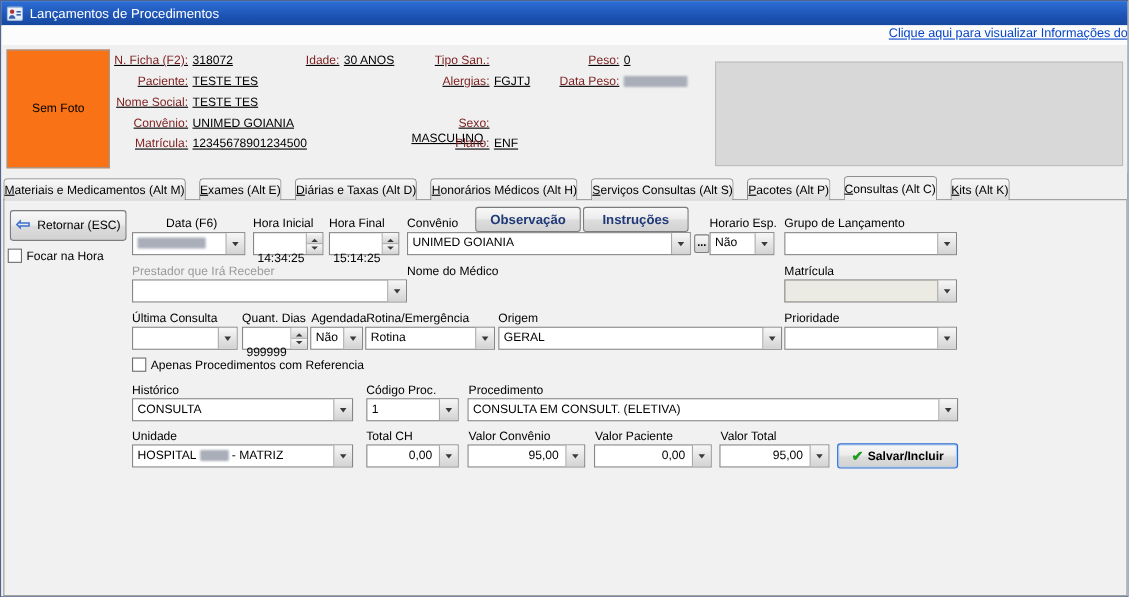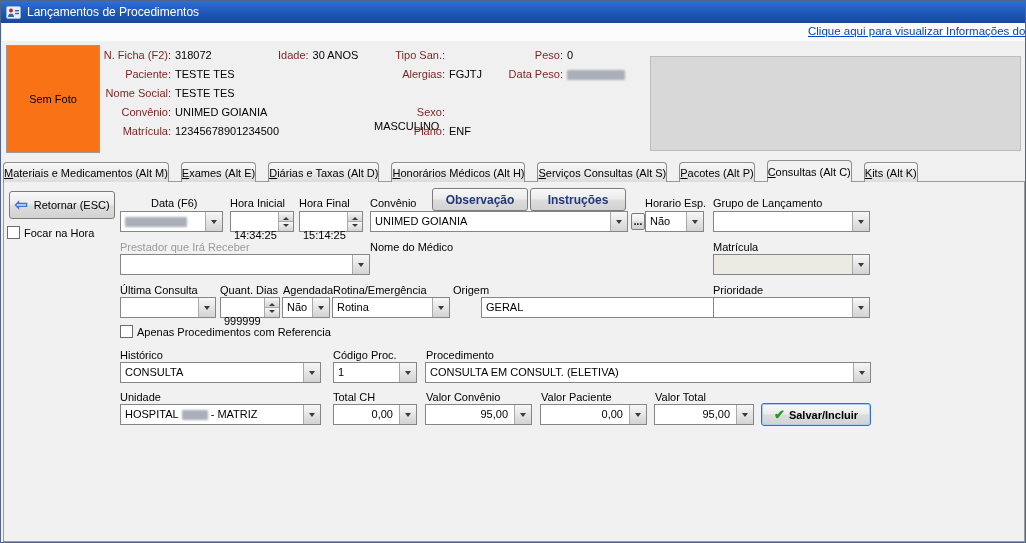--- a/index.html
+++ b/index.html
@@ -12,21 +12,21 @@
     display:flex;align-items:center;gap:6px;padding:0 5px;}
   .title-text{color:#fff;font-size:12px;}
   
   .linkrow{position:absolute;left:1px;top:22px;width:1023px;height:18px;background:#fcfcfc;overflow:hidden;}
   .info-link{position:absolute;left:806px;top:2px;font-size:11.5px;color:#0645c8;
     text-decoration:underline;white-space:nowrap;cursor:pointer;}
   
   .patient{position:absolute;left:1px;top:40px;width:1023px;height:116px;background:#f0f0f0;}
   .photo{position:absolute;left:4px;top:4px;width:94px;height:108px;background:#f97316;
     border:1px solid #9a9a9a;display:flex;align-items:center;justify-content:center;font-size:11px;}
-  .prow{position:absolute;display:flex;height:14px;line-height:14px;font-size:11px;white-space:nowrap;}
+  .prow{position:absolute;display:flex;height:14px;line-height:14px;font-size:11px;white-space:nowrap;text-decoration:underline;}
   .plabel{color:#7d1f1f;text-align:right;flex:none;padding-right:4px;}
   .pvalue{color:#000;}
   .side-panel{position:absolute;left:648px;top:15px;width:371px;height:95px;
     background:#d8d8d8;border:1px solid #bcbcbc;}
   .redact{display:inline-block;vertical-align:middle;height:10px;background:#a9aeb8;
     border-radius:1px;filter:blur(1.2px);}
   
   .tabstrip{position:absolute;left:2px;top:159px;width:1022px;height:22px;
     display:flex;align-items:flex-end;z-index:3;}
   .tab{height:20px;display:flex;align-items:center;padding:0 0;margin-right:12px;
@@ -272,21 +272,21 @@
       </span>
     </div>
     <div class="combo" style="left:278px;top:115px;width:48px;">
       <span class="txt">Não</span>
       <span class="cbtn"></span>
     </div>
     <div class="combo" style="left:328px;top:115px;width:118px;">
       <span class="txt">Rotina</span>
       <span class="cbtn"></span>
     </div>
-    <div class="combo" style="left:449px;top:115px;width:258px;margin-left:28px;">
+    <div class="combo" style="left:449px;top:115px;width:258px;">
       <span class="txt">GERAL</span>
       <span class="cbtn"></span>
     </div>
     <div class="combo" style="left:709px;top:115px;width:157px;">
       <span class="txt"></span>
       <span class="cbtn"></span>
     </div>
 
     <div class="cbx" style="left:116px;top:143px;">
       <span class="box"></span>

